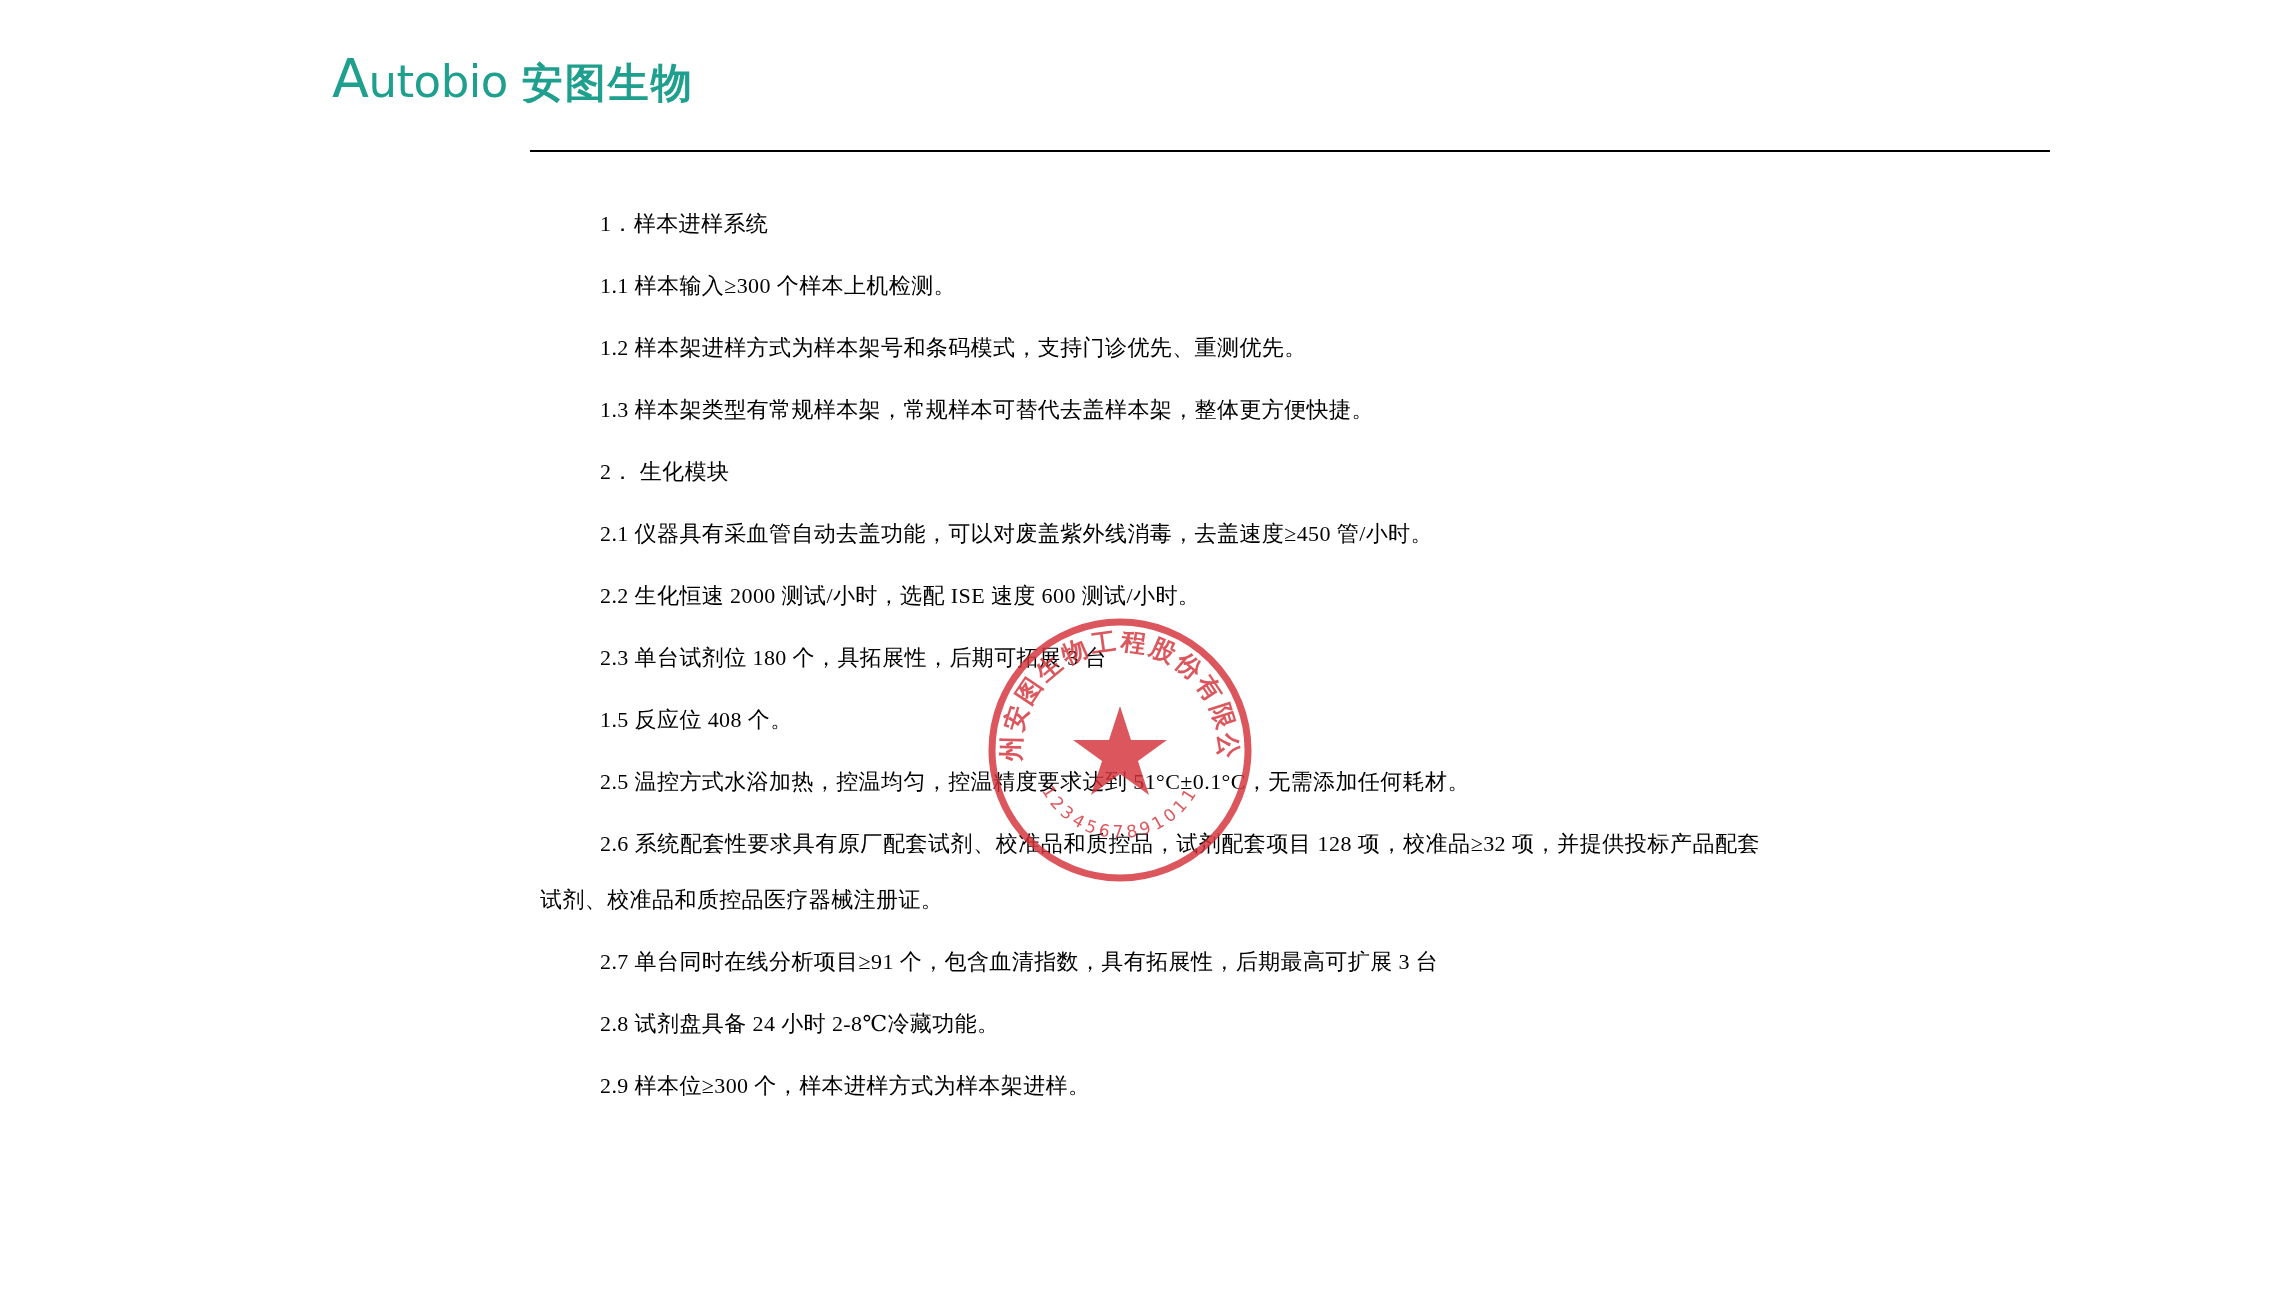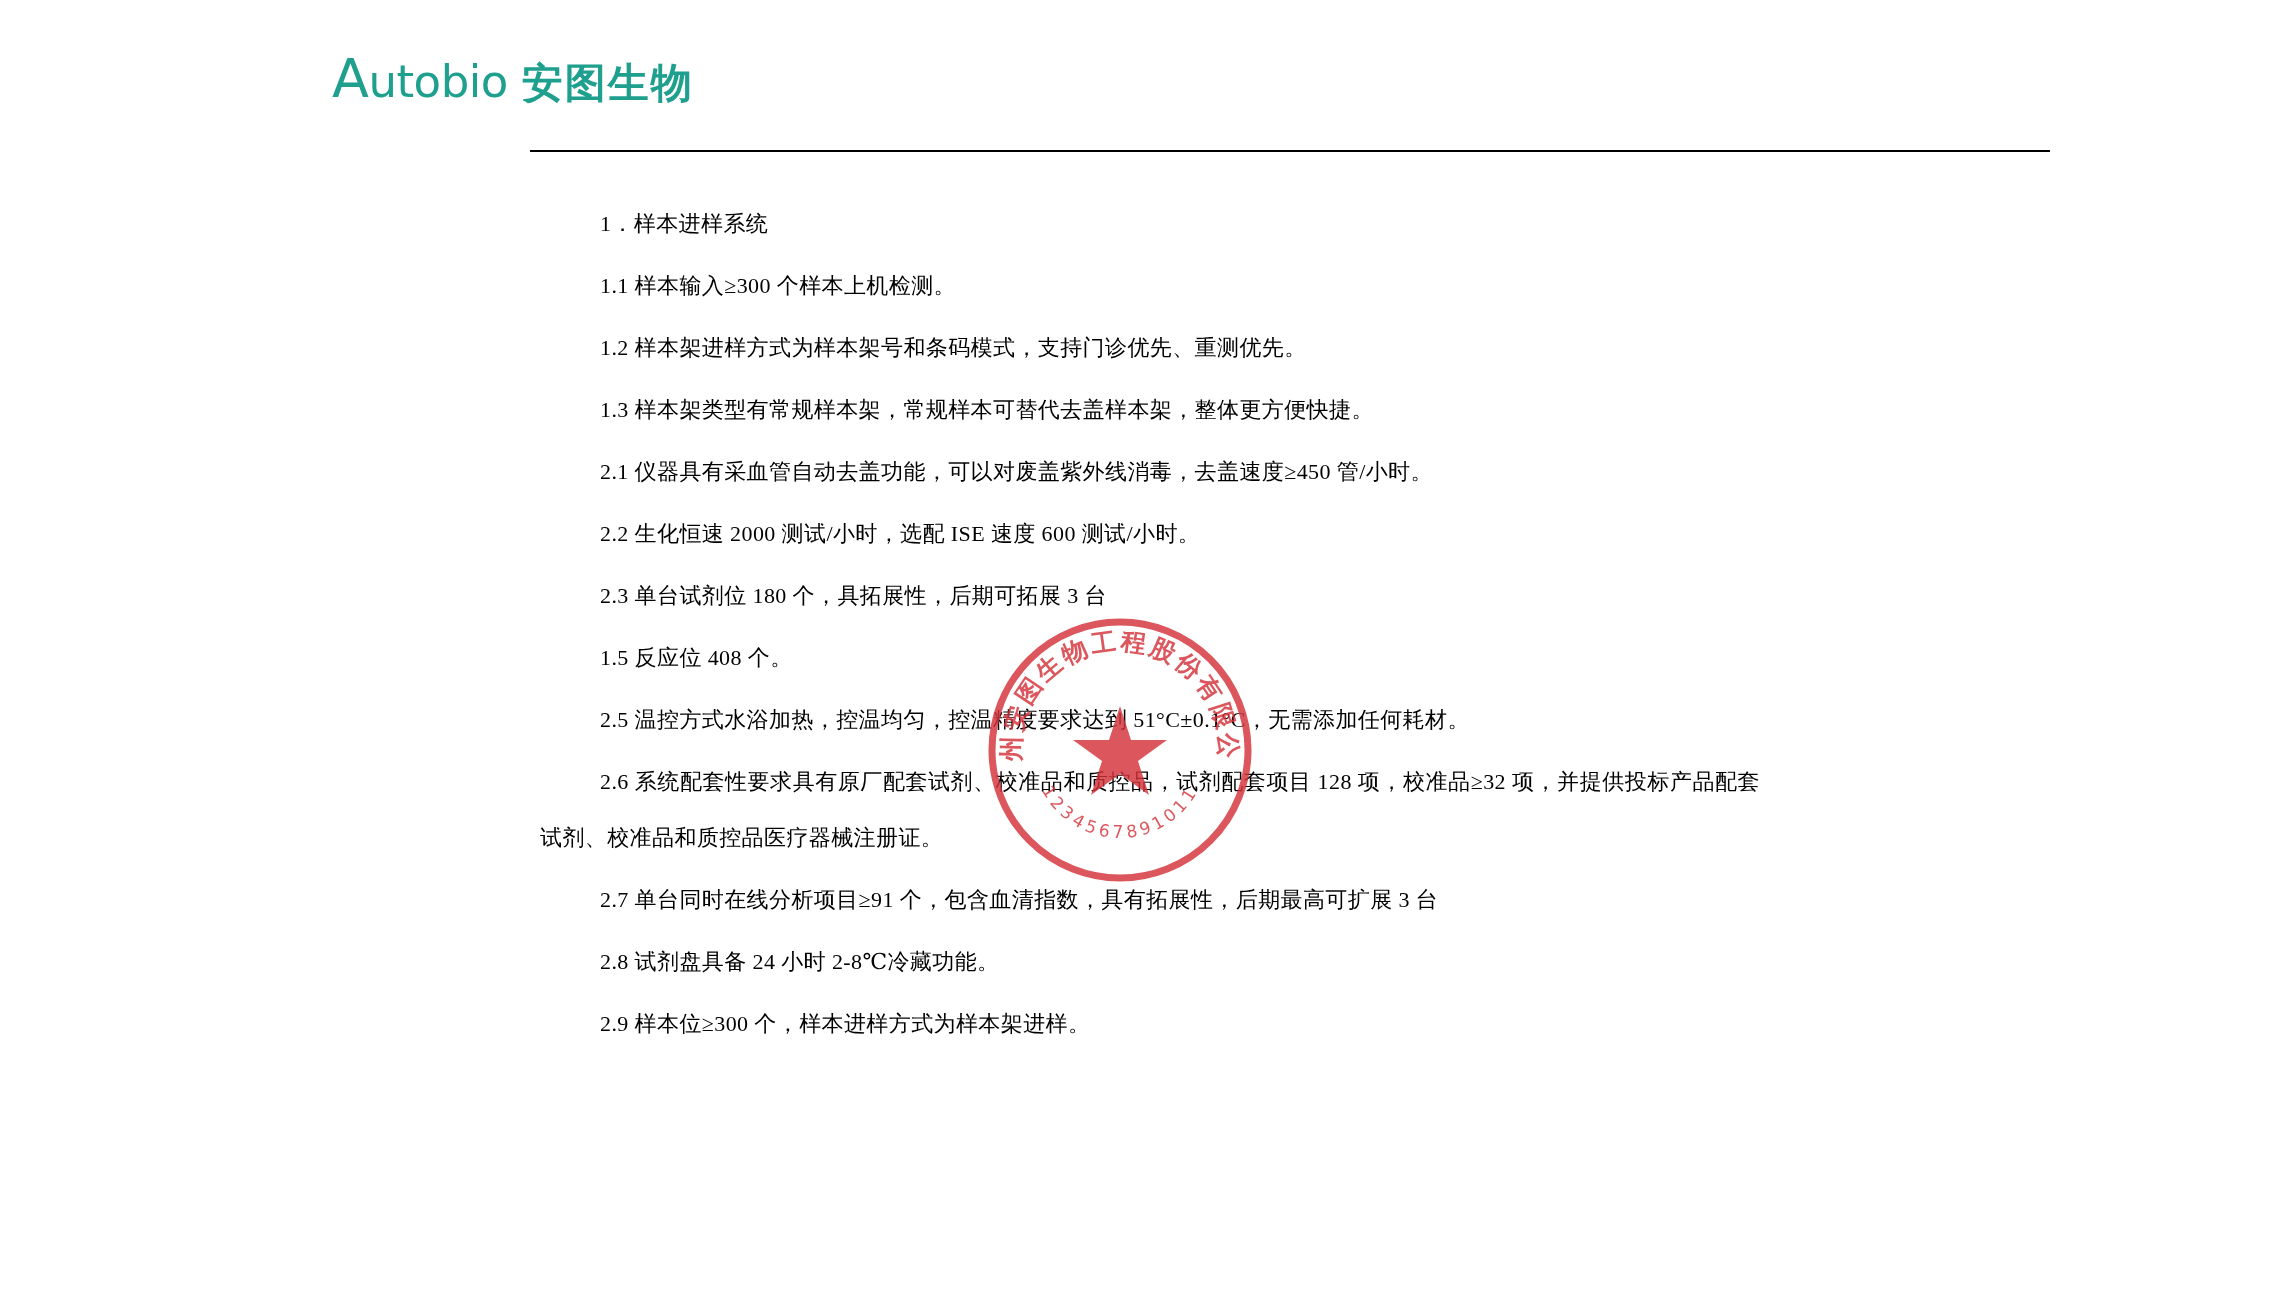--- a/index.html
+++ b/index.html
@@ -112,20 +112,21 @@
       <span class="logo-cn">安图生物</span>
     </div>
     <div class="header-rule"></div>
   </div>
 
   <div class="doc-body">
     <p class="para heading">1．样本进样系统</p>
     <p class="para indent">1.1 样本输入≥300 个样本上机检测。</p>
     <p class="para indent">1.2 样本架进样方式为样本架号和条码模式，支持门诊优先、重测优先。</p>
     <p class="para indent">1.3 样本架类型有常规样本架，常规样本可替代去盖样本架，整体更方便快捷。</p>
+    <p class="para heading">2． 生化模块</p>
     <p class="para indent">2.1 仪器具有采血管自动去盖功能，可以对废盖紫外线消毒，去盖速度≥450 管/小时。</p>
     <p class="para indent">2.2 生化恒速 2000 测试/小时，选配 ISE 速度 600 测试/小时。</p>
     <p class="para indent">2.3 单台试剂位 180 个，具拓展性，后期可拓展 3 台</p>
     <p class="para indent">1.5 反应位 408 个。</p>
     <p class="para indent">2.5 温控方式水浴加热，控温均匀，控温精度要求达到 51°C±0.1°C，无需添加任何耗材。</p>
     <p class="para indent">2.6 系统配套性要求具有原厂配套试剂、校准品和质控品，试剂配套项目 128 项，校准品≥32 项，并提供投标产品配套试剂、校准品和质控品医疗器械注册证。</p>
     <p class="para indent">2.7 单台同时在线分析项目≥91 个，包含血清指数，具有拓展性，后期最高可扩展 3 台</p>
     <p class="para indent">2.8 试剂盘具备 24 小时 2-8℃冷藏功能。</p>
     <p class="para indent">2.9 样本位≥300 个，样本进样方式为样本架进样。</p>
   </div>

